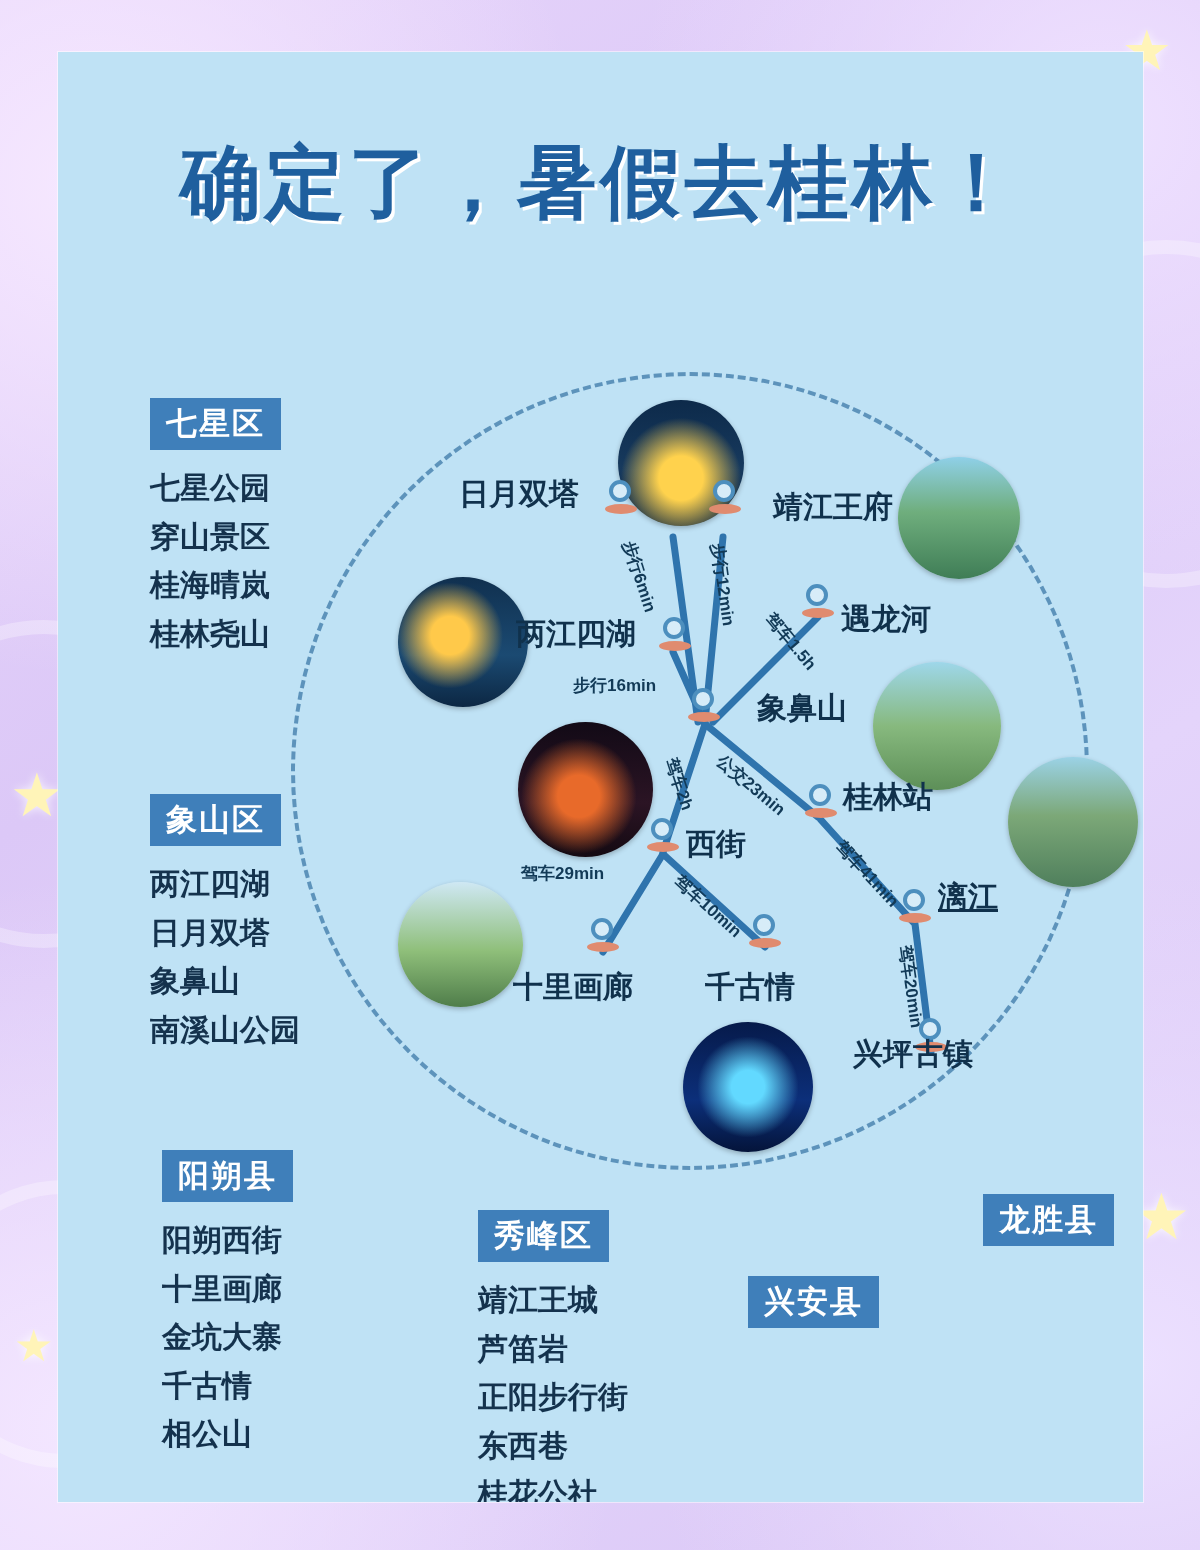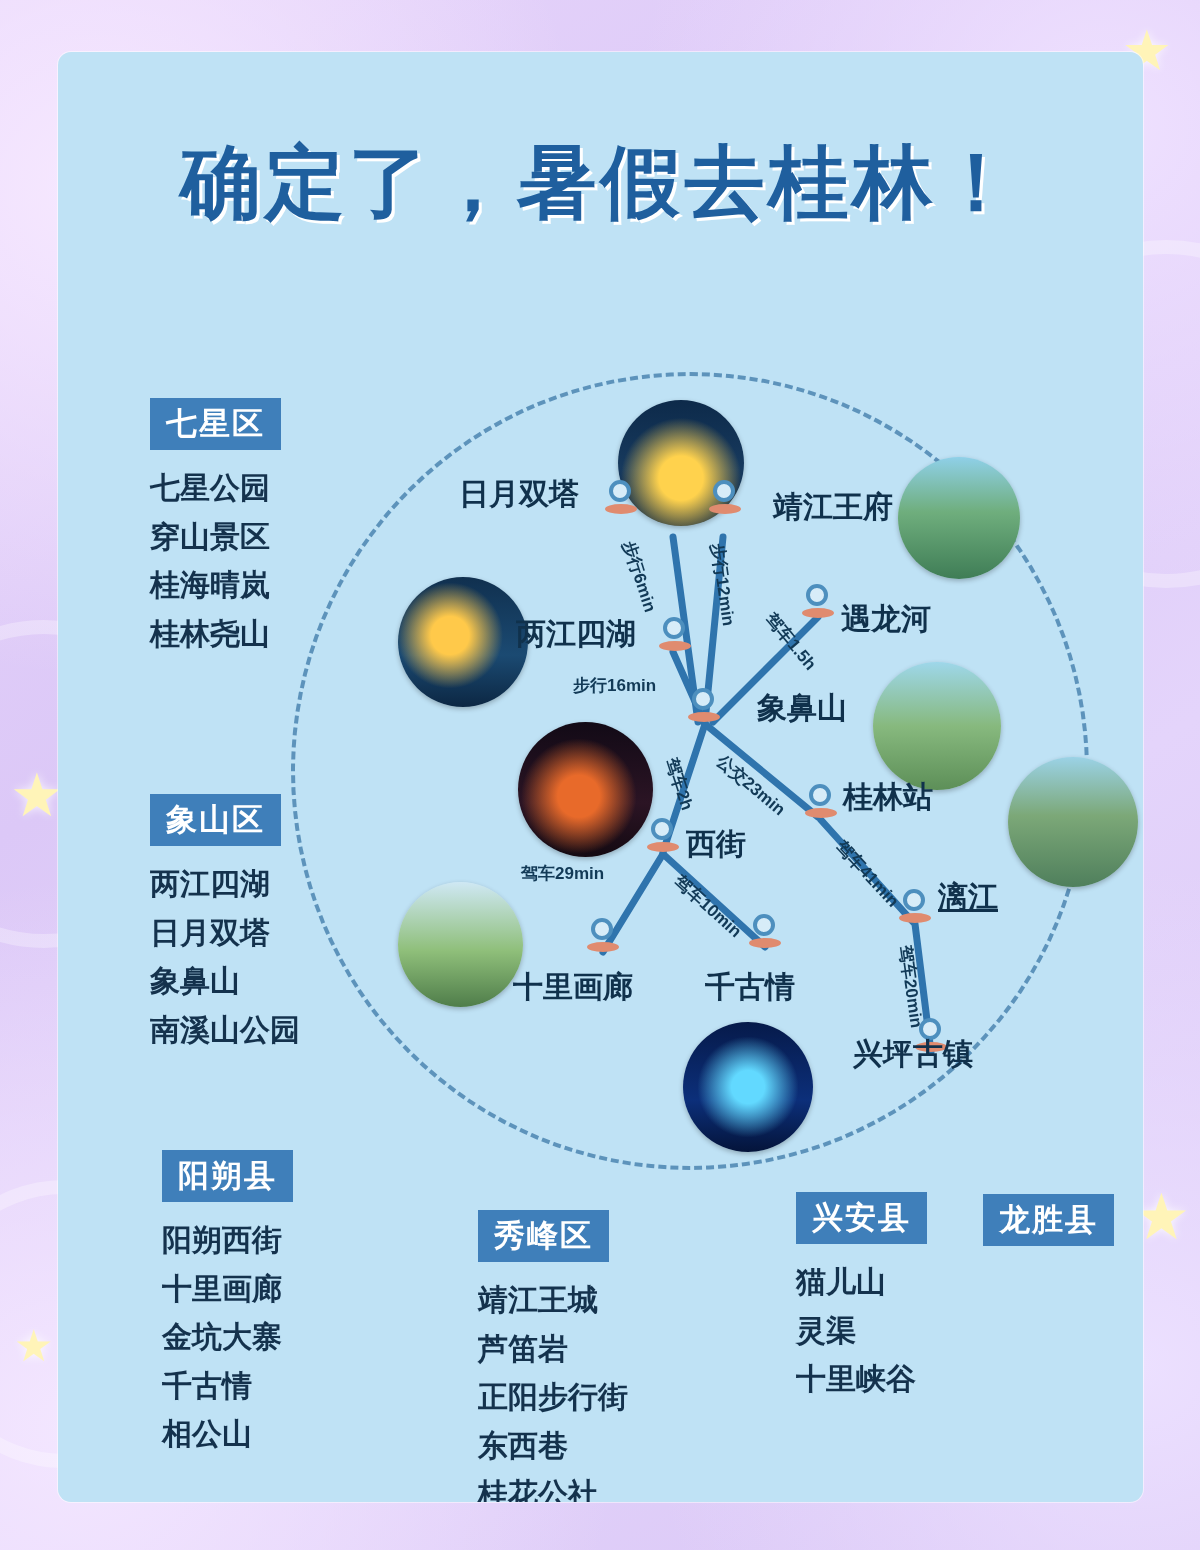--- a/index.html
+++ b/index.html
@@ -18,21 +18,21 @@
   .bg-deco{position:absolute;pointer-events:none;}
   .swirl{
     border-radius:50%;
     border:14px solid rgba(255,255,255,0.30);
   }
   .star{color:#fff4b8;position:absolute;text-shadow:0 0 10px rgba(255,255,255,.8);}
 
   .card{
     position:absolute;left:58px;top:52px;width:1085px;height:1450px;
     background:#bfe2f5;
-    border-radius:13px;
+    border-radius:0;
     box-shadow:0 0 0 1px rgba(255,255,255,.5);
     overflow:hidden;
   }
 
   .title{
     position:absolute;top:78px;left:0;width:100%;text-align:center;
     font-size:80px;font-weight:bold;color:#1f5f9e;letter-spacing:4px;
     text-shadow:3px 3px 0 #ffffff;
     white-space:nowrap;
   }
@@ -52,21 +52,21 @@
   .region ul{list-style:none;margin:14px 0 0 0;padding:0;}
   .region li{
     font-size:30px;color:#14324d;line-height:1.62;white-space:nowrap;
     font-weight:bold;
   }
 
   #region-qixing{left:92px;top:346px;}
   #region-xiangshan{left:92px;top:742px;}
   #region-yangshuo{left:104px;top:1098px;}
   #region-xiufeng{left:420px;top:1158px;}
-  #region-xingan{left:690px;top:1140px;margin-left:48px;}
+  #region-xingan{left:690px;top:1224px;}
   #region-longsheng{left:925px;top:1142px;text-align:right;}
 
   
   .map{position:absolute;left:215px;top:310px;width:830px;height:810px;}
   .dashcircle{
     position:absolute;left:18px;top:10px;width:790px;height:790px;
     border:4px dashed #5d93bb;border-radius:50%;
   }
   .map svg.lines{position:absolute;left:0;top:0;width:830px;height:810px;}
 
@@ -147,25 +147,20 @@
       <li>靖江王城</li>
       <li>芦笛岩</li>
       <li>正阳步行街</li>
       <li>东西巷</li>
       <li>桂花公社</li>
     </ul>
   </div>
 
   <div class="region" id="region-xingan">
     <div class="rtitle">兴安县</div>
-    <ul>
-      <li>猫儿山</li>
-      <li>灵渠</li>
-      <li>十里峡谷</li>
-    </ul>
   </div>
 
   <div class="region" id="region-longsheng">
     <div class="rtitle">龙胜县</div>
   </div>
 
   <div class="map">
     <div class="dashcircle"></div>
 
     <svg class="lines" viewBox="0 0 830 810">

